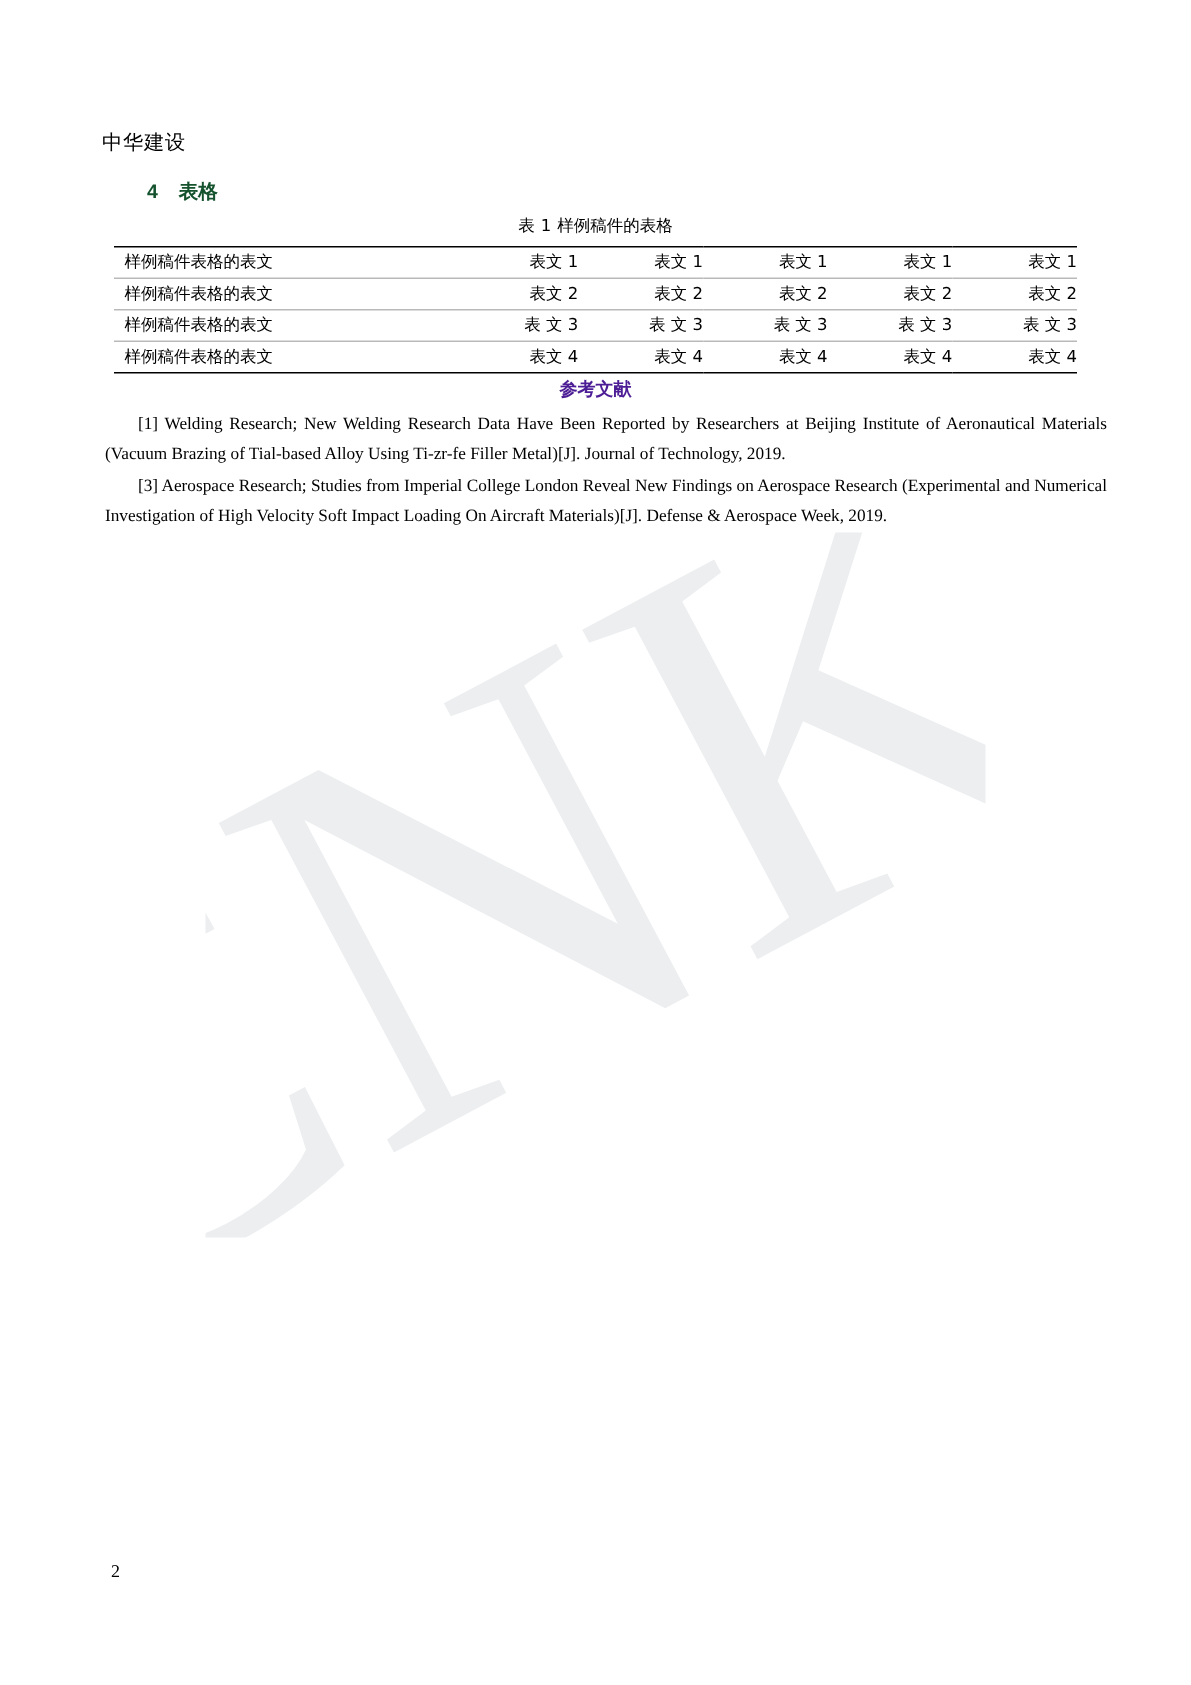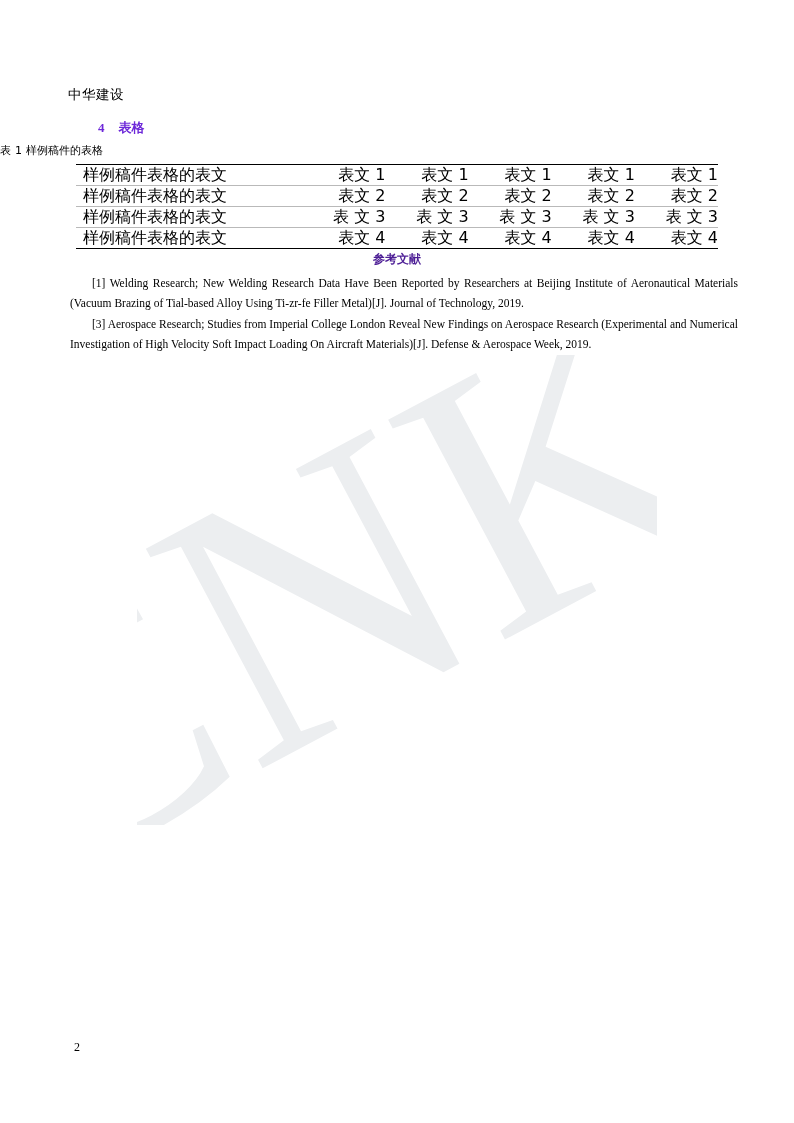--- a/index.html
+++ b/index.html
@@ -50,34 +50,34 @@
     top: 86px;
     font-family: "DejaVu Sans", sans-serif;
     font-size: 13.5px;
     letter-spacing: 0.5px;
     color: #000;
   }
   .section-heading {
     position: absolute;
     left: 98px;
     top: 119px;
-    font-family: Liberation Serif, serif;
+    font-family: Liberation Sans, sans-serif;
     font-size: 13px;
     font-weight: bold;
-    color: #6d28d9;
+    color: #14532d;
   }
   .section-heading .num {
     margin-right: 14px;
   }
   .table-caption {
     position: absolute;
     left: 0;
     top: 143px;
     width: 794px;
-    text-align: left;
+    text-align: center;
     font-family: "DejaVu Sans", sans-serif;
     font-size: 11px;
     color: #000;
   }
   .table-caption .cap-num {
     margin: 0 4px;
   }
   table.data-table {
     position: absolute;
     left: 76px;
@@ -87,21 +87,21 @@
     font-size: 11px;
     font-family: "DejaVu Sans", sans-serif;
   }
   table.data-table tr {
     height: 21px;
   }
   table.data-table td {
     padding: 2px 0 3px 0;
     border-bottom: 0.7px solid #b9b9b9;
     color: #000;
-    font-size: 16px;
+    font-size: 11px;
     line-height: 15px;
   }
   table.data-table tr:first-child td {
     border-top: 1.6px solid #000;
   }
   table.data-table tr:last-child td {
     border-bottom: 1.6px solid #000;
   }
   table.data-table td.c0 {
     padding-left: 7px;

